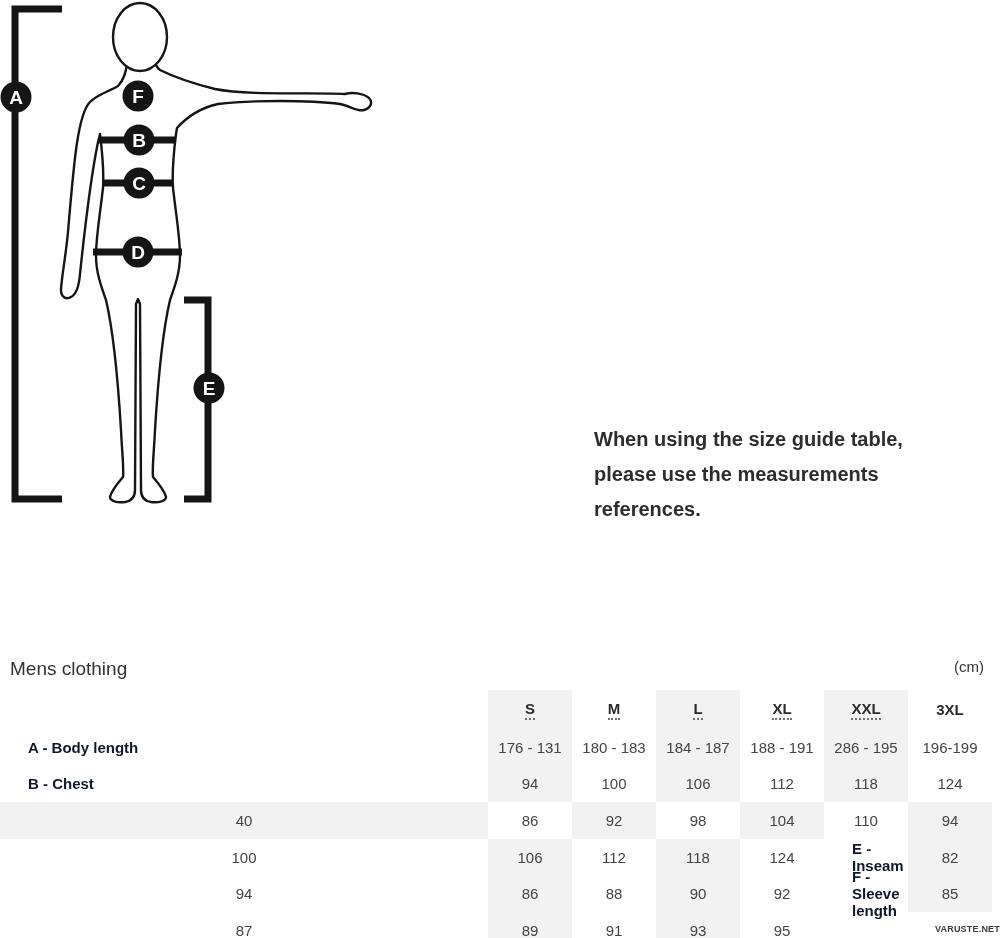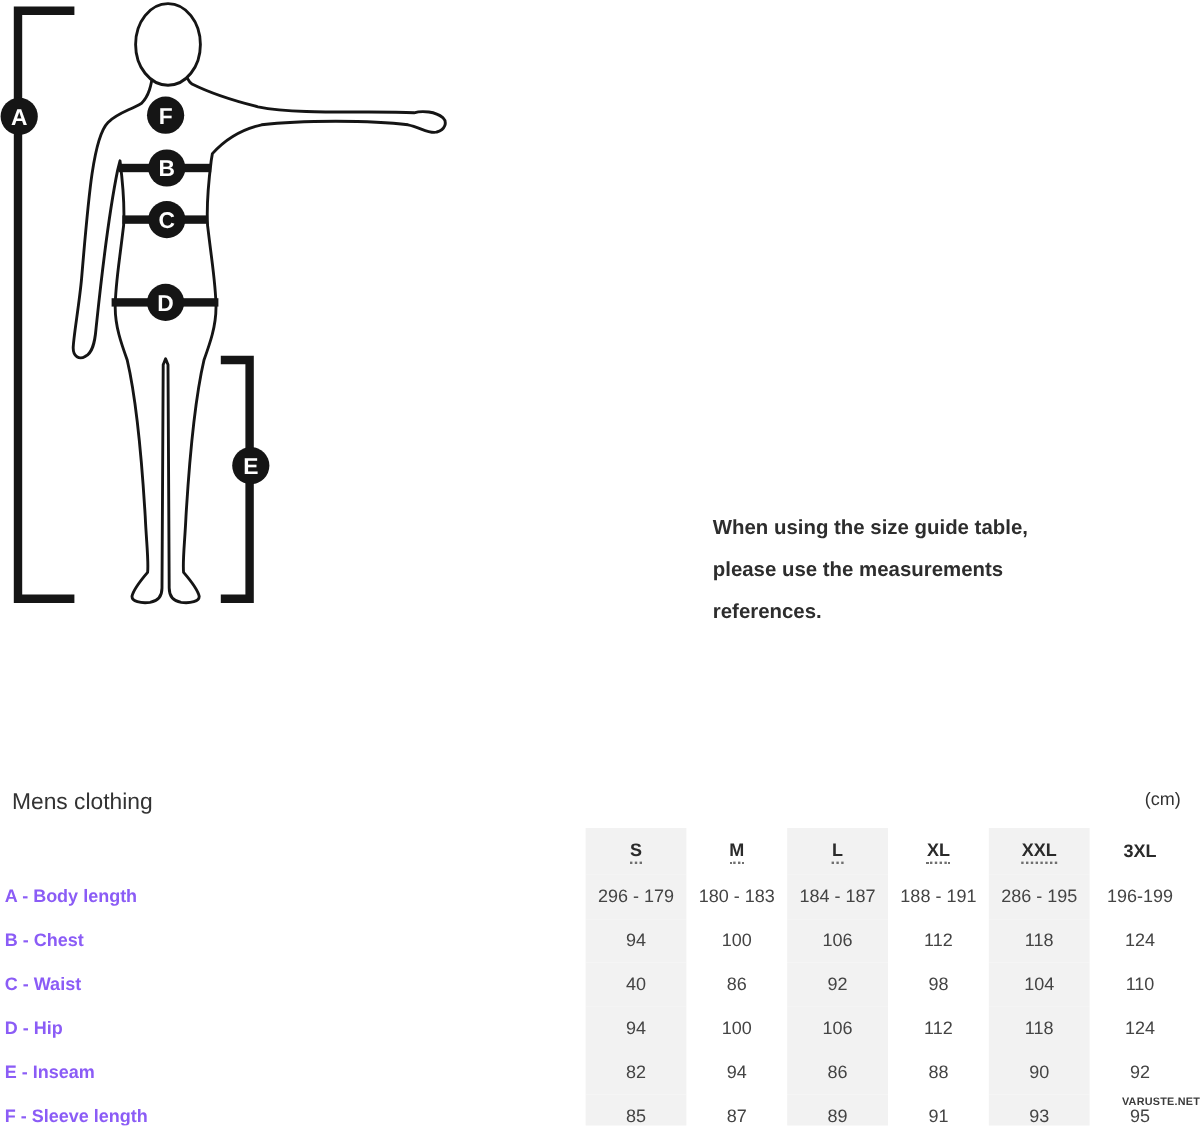--- a/index.html
+++ b/index.html
@@ -9,45 +9,45 @@
     font-family:"Liberation Sans", sans-serif;
     color:#2e2e2e;
   }
   
   .fig{position:absolute;left:0;top:0;}
   .fig text{font-family:"Liberation Sans", sans-serif;font-weight:bold;fill:#ffffff;}
 
   
   .note{
     position:absolute;left:594px;top:422px;
-    font-size:17px;font-weight:bold;line-height:35px;color:#2d2d2d;
+    font-size:20px;font-weight:bold;line-height:35px;color:#2d2d2d;
   }
   .note div{white-space:nowrap;}
 
   
   .tbl-title{position:absolute;left:10px;top:658px;font-size:19px;color:#333;}
   .tbl-unit{position:absolute;right:18px;top:658px;font-size:15px;color:#333;margin-left:12px;}
 
   
   .tbl{
     position:absolute;left:0;top:690px;width:992px;
     display:grid;
     grid-template-columns:488px repeat(6,84px);
     grid-template-rows:39px repeat(6,36.6px);
     font-size:15px;
   }
   .cell{display:flex;align-items:center;justify-content:center;color:#444;}
   .cell.g{background:#f2f2f2;}
   .cell.head{font-weight:bold;color:#2b2b2b;}
-  .cell.rowlab{justify-content:flex-start;padding-left:4px;font-weight:bold;color:#8b5cf6;}
+  .cell.rowlab{justify-content:flex-start;padding-left:28px;font-weight:bold;color:#0f172a;}
   .szu{border-bottom:2px dotted #6f6f6f;padding-bottom:1px;}
 
   
   .wm{
-    position:absolute;right:2px;bottom:15px;
+    position:absolute;right:2px;bottom:4px;
     font-size:9px;font-weight:bold;letter-spacing:.2px;color:#3b3b3b;
   }
 </style>
 </head>
 <body>
 
 <svg class="fig" width="420" height="520" viewBox="0 0 420 520">
 
   <polyline points="62,9 15,9 15,499 62,499" fill="none" stroke="#151515" stroke-width="7"></polyline>
 
@@ -149,44 +149,42 @@
       <span class="szu">XL</span>
     </div>
   <div class="cell head g">
       <span class="szu">XXL</span>
     </div>
   <div class="cell head">
       <span>3XL</span>
     </div>
 
   <div class="cell rowlab">A - Body length</div>
-  <div class="cell g">296 - 179</div>
+  <div class="cell g">176 - 131</div>
   <div class="cell">180 - 183</div>
   <div class="cell g">184 - 187</div>
   <div class="cell">188 - 191</div>
   <div class="cell g">286 - 195</div>
   <div class="cell">196-199</div>
 
   <div class="cell rowlab">B - Chest</div>
   <div class="cell g">94</div>
   <div class="cell">100</div>
   <div class="cell g">106</div>
   <div class="cell">112</div>
   <div class="cell g">118</div>
   <div class="cell">124</div>
 
-  <div class="cell rowlab">C - Waist</div>
   <div class="cell g">40</div>
   <div class="cell">86</div>
   <div class="cell g">92</div>
   <div class="cell">98</div>
   <div class="cell g">104</div>
   <div class="cell">110</div>
 
-  <div class="cell rowlab">D - Hip</div>
   <div class="cell g">94</div>
   <div class="cell">100</div>
   <div class="cell g">106</div>
   <div class="cell">112</div>
   <div class="cell g">118</div>
   <div class="cell">124</div>
 
   <div class="cell rowlab">E - Inseam</div>
   <div class="cell g">82</div>
   <div class="cell">94</div>

